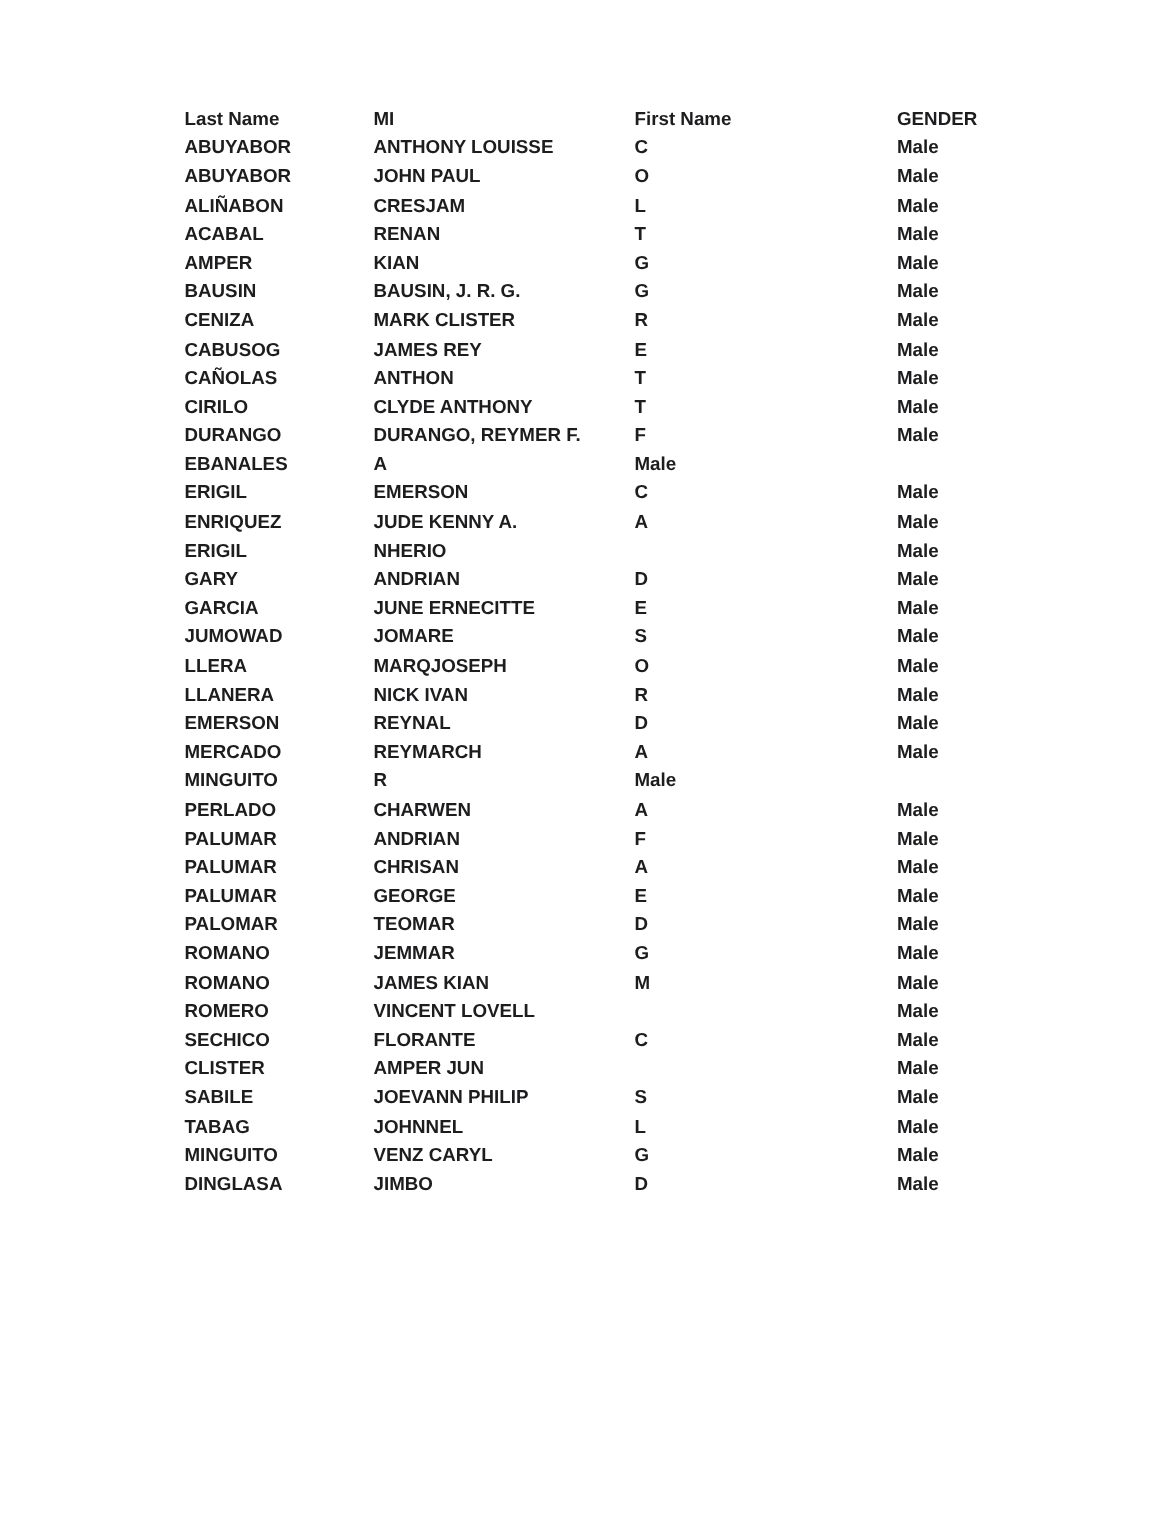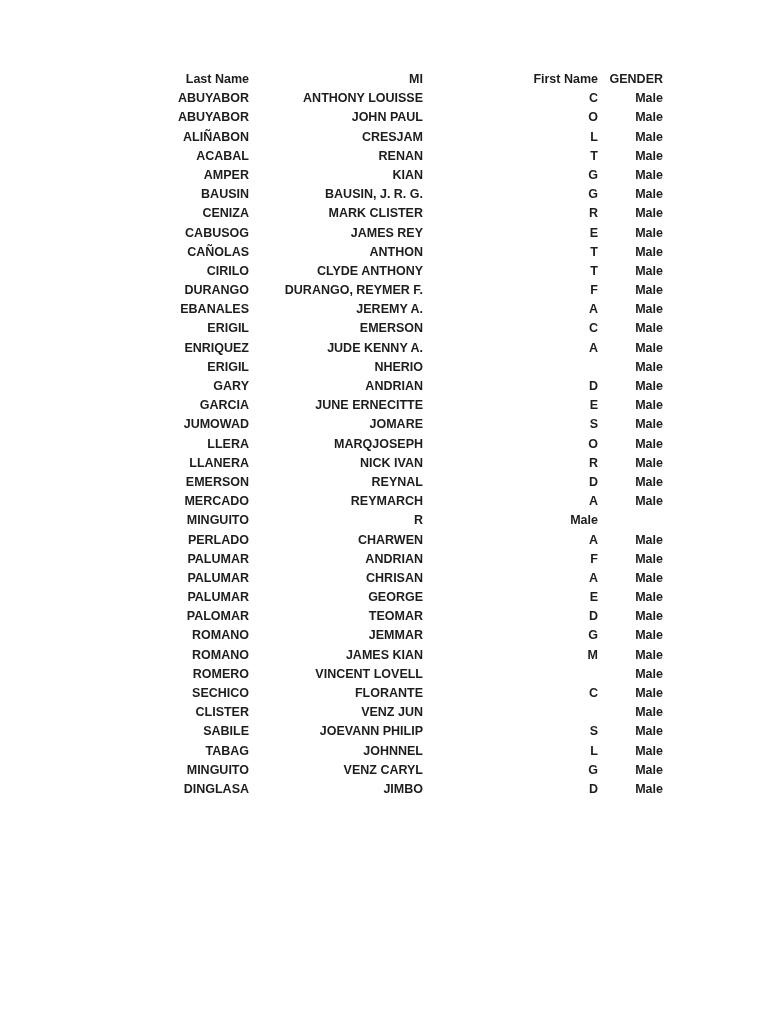--- a/index.html
+++ b/index.html
@@ -7,21 +7,20 @@
     padding: 0;
     background: #ffffff;
   }
   .page {
     position: relative;
     width: 768px;
     height: 1024px;
     background: #ffffff;
     overflow: hidden;
     font-family: "Liberation Sans", sans-serif;
-    text-align: right;
   }
   .roster {
     position: absolute;
     left: 123px;
     top: 70px;
     width: 540px;
     color: #1d1d1f;
     font-size: 12.5px;
     font-weight: 700;
     line-height: 19.2px;
@@ -121,21 +120,20 @@
 
   <div class="row">
     <div class="cell">DURANGO</div>
     <div class="cell">DURANGO, REYMER F.</div>
     <div class="cell">F</div>
     <div class="cell">Male</div>
   </div>
 
   <div class="row">
     <div class="cell">EBANALES</div>
-    <div class="cell">JEREMY A.</div>
     <div class="cell">A</div>
     <div class="cell">Male</div>
   </div>
 
   <div class="row">
     <div class="cell">ERIGIL</div>
     <div class="cell">EMERSON</div>
     <div class="cell">C</div>
     <div class="cell">Male</div>
   </div>
@@ -267,21 +265,21 @@
 
   <div class="row">
     <div class="cell">SECHICO</div>
     <div class="cell">FLORANTE</div>
     <div class="cell">C</div>
     <div class="cell">Male</div>
   </div>
 
   <div class="row">
     <div class="cell">CLISTER</div>
-    <div class="cell">VENZ JUN</div>
+    <div class="cell">AMPER JUN</div>
     <div class="cell"></div>
     <div class="cell">Male</div>
   </div>
 
   <div class="row">
     <div class="cell">SABILE</div>
     <div class="cell">JOEVANN PHILIP</div>
     <div class="cell">S</div>
     <div class="cell">Male</div>
   </div>

